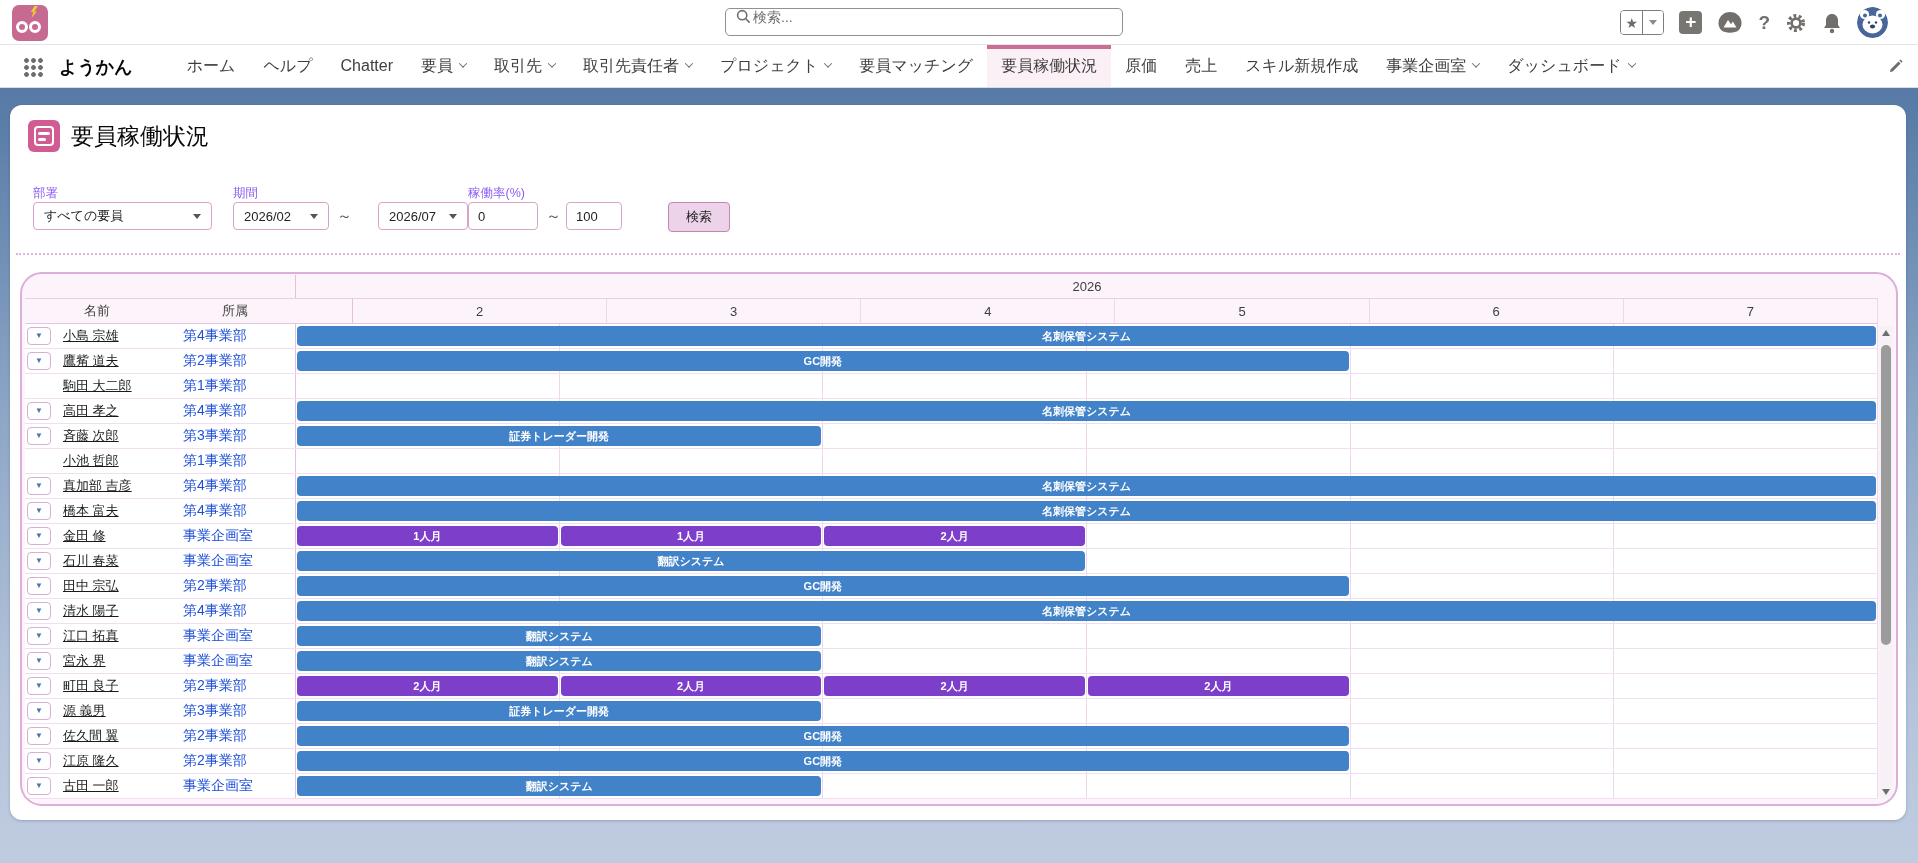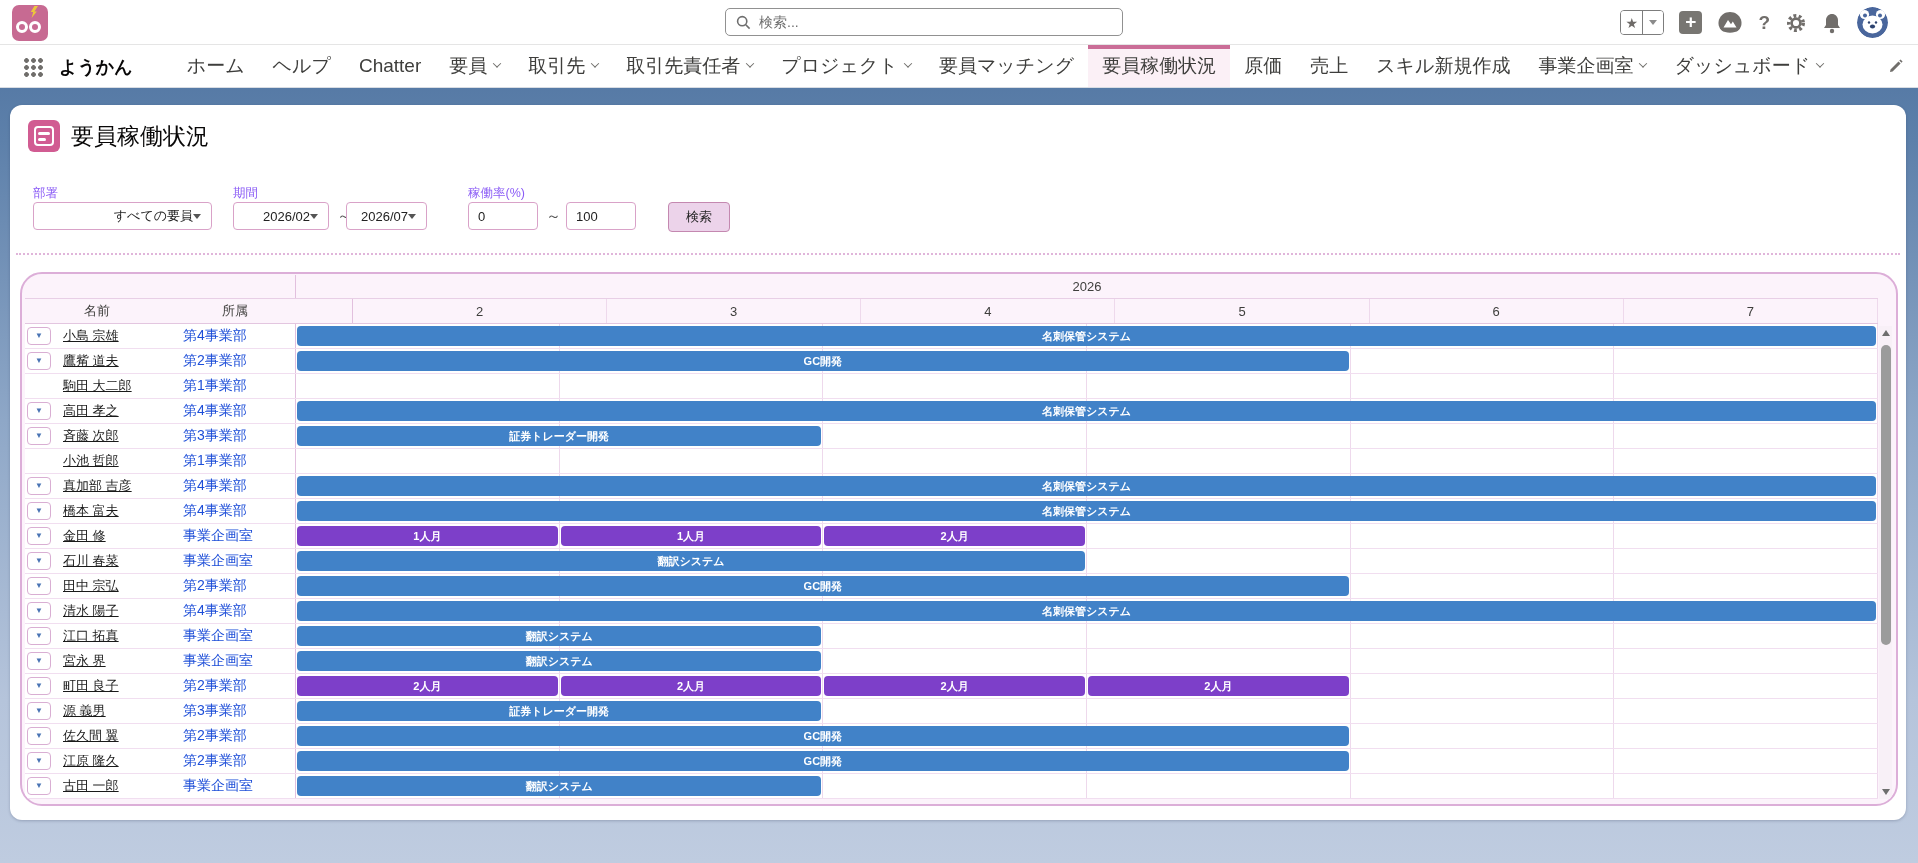--- a/index.html
+++ b/index.html
@@ -6,57 +6,57 @@
   html,body { width:1918px; height:863px; overflow:hidden;
     font-family:"Liberation Sans","DejaVu Sans",sans-serif; }
   body { background:linear-gradient(180deg,#4c719f 0px,#5d80aa 140px,#8ea7c7 420px,#b5c4db 700px,#bfcce0 863px); position:relative; }
 
   
   .topbar { position:absolute; left:0; top:0; width:1918px; height:45px; background:#fff; border-bottom:1px solid #e5e5e5; }
   .logo { position:absolute; left:12px; top:5px; width:36px; height:36px; background:#c76a92; border-radius:7px; overflow:hidden; }
   .logo .ring { position:absolute; width:12px; height:12px; border:3px solid #fff; border-radius:50%; top:16px; }
   .logo .r1 { left:4px; } .logo .r2 { left:17px; }
   .logo .bolt { position:absolute; left:18px; top:1px; width:8px; height:12px; background:#ecc73b; clip-path:polygon(55% 0,100% 0,55% 45%,85% 45%,20% 100%,40% 50%,10% 50%); }
-  .gsearch { position:absolute; left:725px; top:8px; width:398px; height:28px; border:1px solid #919191; border-radius:5px; background:#fff; display:flex; align-items:center; padding:0 10px; gap:8px; }
+  .gsearch { position:absolute; left:725px; top:8px; width:398px; height:28px; border:1px solid #919191; border-radius:5px; background:#fff; display:flex; align-items:flex-start; padding:0 10px; gap:2px; }
   .gsearch input { border:none; outline:none; flex:1; font-size:14px; color:#444; background:transparent; font-family:inherit; }
   .gsearch input::placeholder { color:#6e6e6e; }
   .top-icons { position:absolute; right:30px; top:0; height:45px; display:flex; align-items:center; gap:15px; }
   .fav-group { display:flex; height:25px; border:1px solid #7d7d7d; border-radius:4px; overflow:hidden; }
   .fav-group .seg { width:21px; display:flex; align-items:center; justify-content:center; background:#fff; }
   .fav-group .seg+.seg { border-left:1px solid #7d7d7d; }
   .star-glyph { color:#6e6b68; font-size:14px; line-height:1; }
   .tri-down { width:0; height:0; border-left:4px solid transparent; border-right:4px solid transparent; border-top:5px solid #8b8b8b; }
   .plus-btn { width:23px; height:23px; background:#787672; border-radius:4px; color:#fff; font-size:19px; line-height:21px; text-align:center; font-weight:bold; }
   .help-q { color:#716e6b; font-size:19px; font-weight:bold; }
   .avatar { width:31px; height:31px; border-radius:50%; overflow:hidden; }
 
   
   .navbar { position:absolute; left:0; top:45px; width:1918px; height:43px; background:#fff; border-bottom:1px solid #d9dde3; display:flex; align-items:stretch; }
   .waffle { width:20px; height:20px; margin:12px 0 0 23px; background-image:radial-gradient(#706e6b 2.1px,transparent 2.5px); background-size:7px 7px; }
   .appname { font-size:18px; font-weight:bold; color:#080707; margin:10px 0 0 16px; }
   .nav-items { display:flex; margin-left:40px; align-items:stretch; }
-  .nav-item { position:relative; display:flex; align-items:center; gap:7px; padding:0 14px; font-size:19px; color:#3e3e3c; cursor:pointer; white-space:nowrap; }
+  .nav-item { position:relative; display:flex; align-items:center; gap:7px; padding:0 14px; font-size:16px; color:#3e3e3c; cursor:pointer; white-space:nowrap; }
   .nav-item.active { background:#fbf0f6; }
   .nav-item.active::before { content:""; position:absolute; left:0; top:0; right:0; height:4px; background:#ca6d97; }
   .chev { width:6px; height:6px; border-right:1.4px solid #706e6b; border-bottom:1.4px solid #706e6b; transform:rotate(45deg) translate(-1px,-1px); margin-top:-3px; }
   .nav-pencil { position:absolute; right:14px; top:13px; }
 
   
   .page-card { position:absolute; left:10px; top:105px; width:1896px; height:715px; background:#fff; border-radius:12px; box-shadow:0 1px 3px rgba(30,40,70,.25); }
   .title-row { position:absolute; left:18px; top:15px; display:flex; align-items:center; gap:11px; }
   .title-icon { width:32px; height:32px; background:#d15c92; border-radius:6px; position:relative; }
   .title-icon .frame { position:absolute; left:6px; top:6px; width:20px; height:20px; border:2px solid #fff; border-radius:4px; }
   .title-icon .b1,.title-icon .b2 { position:absolute; height:3px; background:#fff; border-radius:2px; left:10px; }
   .title-icon .b1 { top:12px; width:12px; }
   .title-icon .b2 { top:18px; width:8px; }
   .page-title { font-size:23px; color:#080707; }
 
   .flabel { position:absolute; top:80px; font-size:12.5px; color:#8b5cf6; }
   .fctrl { position:absolute; top:97px; height:28px; border:1px solid #d9a2c8; border-radius:4px; background:#fff; font-size:13px; color:#222; display:flex; align-items:center; }
-  .fselect { justify-content:flex-end; padding:0 10px; cursor:pointer; }
+  .fselect { justify-content:space-between; padding:0 10px; cursor:pointer; }
   .fselect .tri-down { border-top-color:#555; }
   .finput { padding:0 9px; }
   .finput input { border:none; outline:none; width:100%; font-size:13px; color:#222; font-family:inherit; background:transparent; }
   .ftilde { position:absolute; top:102px; font-size:15px; color:#555; }
   .fsearch-btn { position:absolute; left:658px; top:97px; width:62px; height:30px; background:#ecd3ea; border:1px solid #c488b0; border-radius:4px; font-size:13px; color:#222; display:flex; align-items:center; justify-content:center; cursor:pointer; }
   .dotted-sep { position:absolute; left:6px; right:6px; top:148px; border-top:2px dotted #e0b5da; }
 
   
   .table-card { position:absolute; left:10px; top:167px; width:1878px; height:534px; border:2px solid #dcaed8; border-radius:22px; background:#fcf3fb; overflow:hidden; }
   .tc-inner { position:absolute; left:3px; top:1px; width:1853px; }
@@ -215,29 +215,29 @@
 
   <div class="fctrl fselect" style="left:23px;width:179px">
     <span>すべての要員</span>
     <span class="tri-down"></span>
   </div>
   <div class="fctrl fselect" style="left:223px;width:96px">
     <span>2026/02</span>
     <span class="tri-down"></span>
   </div>
   <div class="ftilde" style="left:327px">～</div>
-  <div class="fctrl fselect" style="left:336px;width:81px">
+  <div class="fctrl fselect" style="left:368px;width:90px">
     <span>2026/07</span>
     <span class="tri-down"></span>
   </div>
   <div class="fctrl finput" style="left:458px;width:70px">
     <input value="0" style="">
   </div>
   <div class="ftilde" style="left:536px">～</div>
-  <div class="fctrl finput" style="left:556px;width:70px">
+  <div class="fctrl finput" style="left:556px;width:56px">
     <input value="100" style="">
   </div>
   <button class="fsearch-btn">検索</button>
 
   <div class="dotted-sep"></div>
 
   <div class="table-card">
     <div class="tc-inner">
       <div class="hrow1">
         <div class="left-span"></div>

